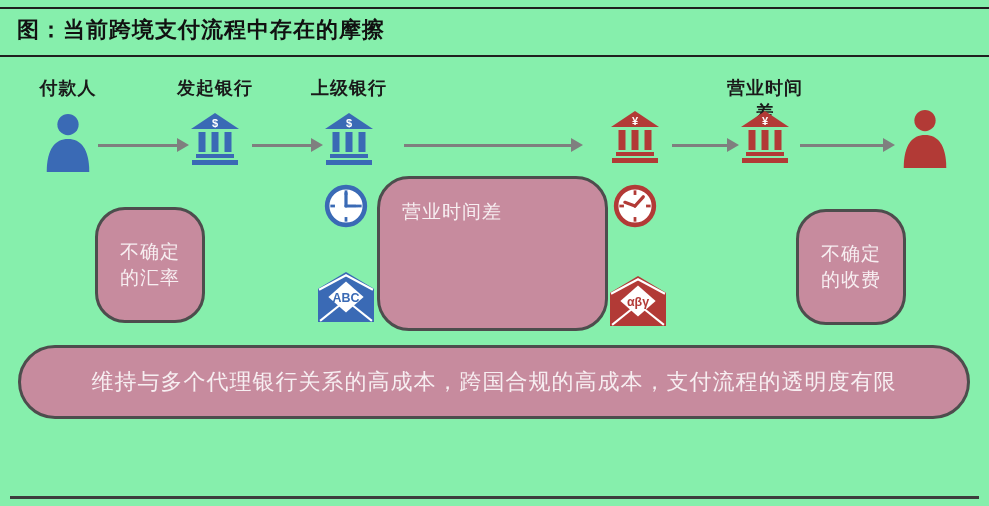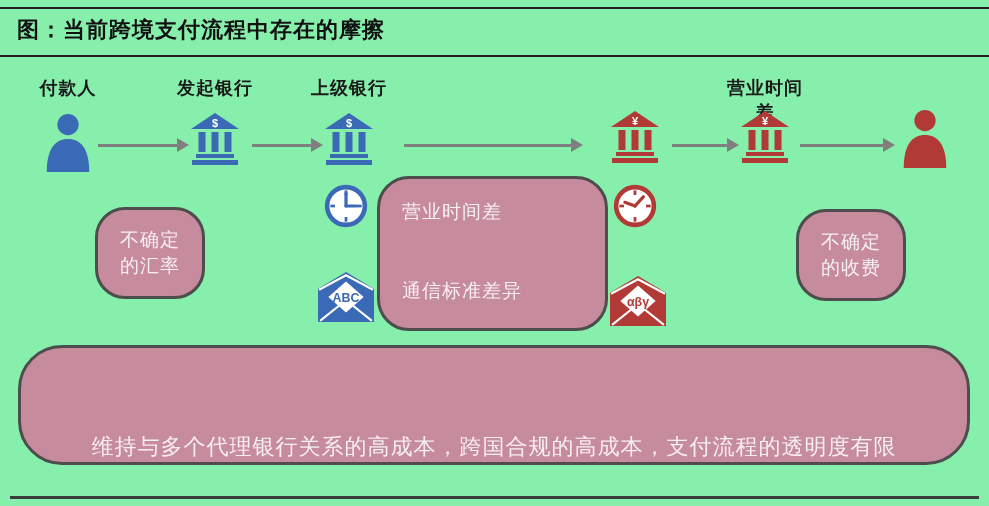--- a/index.html
+++ b/index.html
@@ -24,32 +24,32 @@
     content:""; position:absolute; right:-11px; top:-6px;
     border-left:12px solid #7f7f7f;
     border-top:7.5px solid transparent;
     border-bottom:7.5px solid transparent;
   }
   .pinkbox {
     position:absolute; background:#c78b9e; border:3px solid #4d4d4d;
     color:#f7eef1; box-sizing:border-box;
   }
   .pinkbox.small {
-    width:110px; height:92px; border-radius:30px;
+    width:110px; height:116px; border-radius:30px;
     display:flex; flex-direction:column; align-items:center; justify-content:center;
     font-size:19px; line-height:1.35; letter-spacing:1px;
   }
   #box-middle {
     left:377px; top:176px; width:231px; height:155px; border-radius:32px;
     display:flex; flex-direction:column; justify-content:space-between;
     padding:20px 10px 24px 22px; font-size:19px; letter-spacing:1px;
   }
   #box-bottom {
-    left:18px; top:345px; width:952px; height:120px; border-radius:44px;
-    display:flex; align-items:flex-end; justify-content:center;
+    left:18px; top:345px; width:952px; height:74px; border-radius:44px;
+    display:flex; align-items:center; justify-content:center;
     font-size:22px; letter-spacing:1px; text-align:center;
   }
   .icon { position:absolute; }
   .bank-symbol { font-size:11px; font-weight:bold; fill:#ffffff; text-anchor:middle;
     font-family:"Liberation Sans","DejaVu Sans",sans-serif; }
   .env-text { font-size:12px; font-weight:bold; text-anchor:middle; fill:currentColor;
     font-family:"Liberation Sans","DejaVu Sans",sans-serif; }
   .hand { stroke:currentColor; stroke-width:3.5; stroke-linecap:round; }
 </style>
 </head>
@@ -151,21 +151,20 @@
     <text class="env-text" x="27" y="28.5">αβγ</text>
   </svg>
 
   <div class="pinkbox small" style="left:95px;top:207px">
     <span>不确定</span>
     <span>的汇率</span>
   </div>
 
   <div class="pinkbox" id="box-middle">
     <span>营业时间差</span>
-    <span>通信标准差异</span>
   </div>
 
   <div class="pinkbox small" style="left:796px;top:209px">
     <span>不确定</span>
     <span>的收费</span>
   </div>
 
   <div class="pinkbox" id="box-bottom">
     <span>维持与多个代理银行关系的高成本，跨国合规的高成本，支付流程的透明度有限</span>
   </div>

